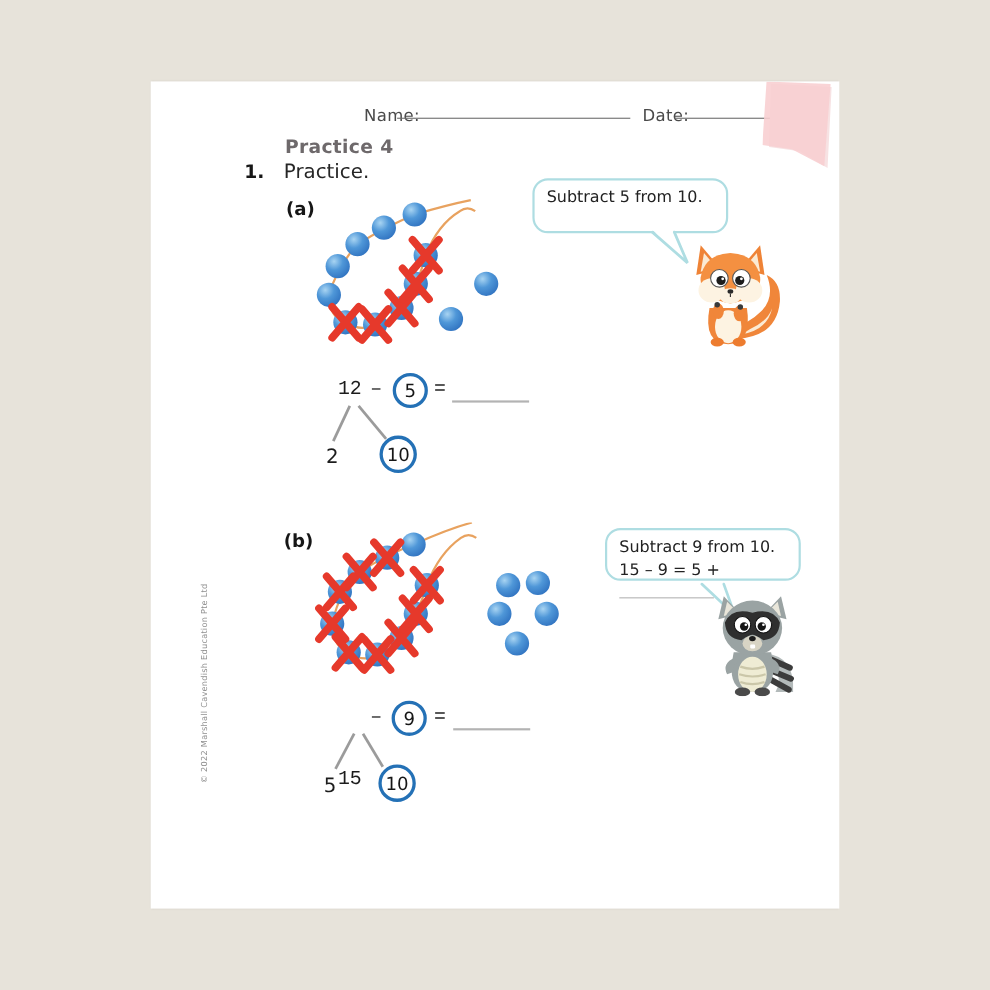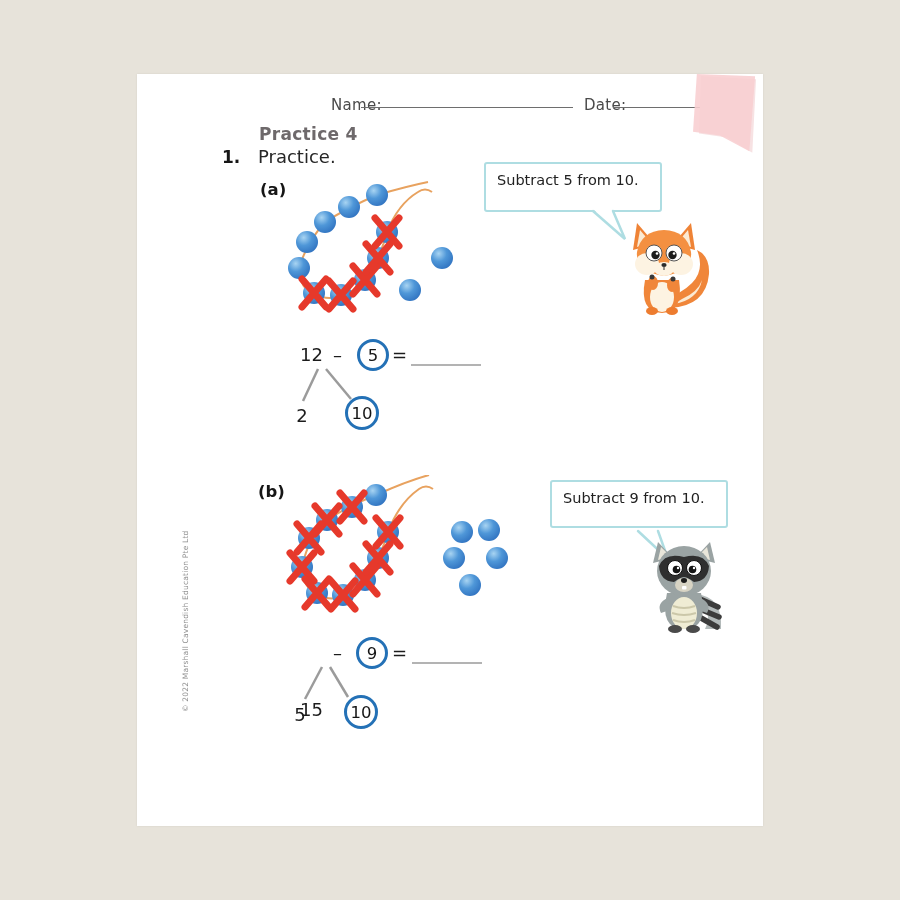--- a/index.html
+++ b/index.html
@@ -28,31 +28,31 @@
     clip-path:polygon(6% 0,97% 3%,88% 99%,42% 79%,0 74%);
     background:#f8ced0;opacity:.88;
   }
   
   .practice-title{font-size:17px;font-weight:bold;color:#6e696b;letter-spacing:.3px;margin-left:37px;}
   .item-number{font-size:17px;font-weight:bold;color:#161616;}
   .instruction{font-size:18px;color:#262626;}
   .section-label{font-size:16.5px;font-weight:bold;color:#161616;}
   
   .bubble{
-    background:#fff;border:2.5px solid #aedde2;border-radius:3px;
+    background:#fff;border:2.5px solid #aedde2;border-radius:14px;
     padding:6px 11px;font-size:14.5px;line-height:21px;color:#222;
     box-sizing:border-box;
   }
   .bubble .fill-line{
     display:inline-block;width:86px;height:10px;
     border-bottom:1.6px solid #b3b3b3;vertical-align:baseline;
   }
   .tail-svg{position:absolute;pointer-events:none;}
   
-  .eq-text{font-size:18px;}
+  .eq-text{font-size:18px;text-align:center;font-family:Liberation Mono, monospace;}
   .circle-num{
     box-sizing:border-box;border:3.5px solid #2471b6;border-radius:50%;
     display:flex;align-items:center;justify-content:center;
     font-size:16.5px;color:#161616;background:#fff;
   }
   .blank-line{border-bottom:2px solid #b3b3b3;height:20px;}
   .bond-num{font-size:18px;text-align:center;}
   
   .copyright{
     position:absolute;left:44px;top:638px;
@@ -199,20 +199,21 @@
         <path d="M20,104 L44,132 M44,104 L20,132" stroke="#e6392b" stroke-width="7" stroke-linecap="round" fill="none"></path>
         <path d="M46,106 L70,134 M70,106 L46,134" stroke="#e6392b" stroke-width="7" stroke-linecap="round" fill="none"></path>
         <path d="M68,91 L92,119 M92,91 L68,119" stroke="#e6392b" stroke-width="7" stroke-linecap="round" fill="none"></path>
         <path d="M81,69 L105,97 M105,69 L81,97" stroke="#e6392b" stroke-width="7" stroke-linecap="round" fill="none"></path>
         <path d="M91,43 L115,71 M115,43 L91,71" stroke="#e6392b" stroke-width="7" stroke-linecap="round" fill="none"></path>
       </g>
   </svg>
 
   <div class="abs bubble" style="left:399px;top:406px;width:178px;height:48px;margin-left:14px;">
     <div>Subtract 9 from 10.</div>
+    <div><span>15 – 9 = 5 +</span><span class="fill-line"></span></div>
   </div>
   <svg class="tail-svg" style="left:495px;top:455px;" width="46" height="34" viewBox="0 0 46 34">
     <path d="M6,0 L36,30 L26,0 Z" fill="#fff"></path>
     <path d="M6,2 L36,30 L26,2" fill="none" stroke="#aedde2" stroke-width="2.5" stroke-linecap="round"></path>
   </svg>
 
   <svg class="abs" style="left:500px;top:462px;" width="95" height="97" viewBox="0 0 95 97">
     <g>
       <path d="M58,58 Q86,60 84,93 L68,93 Q78,74 56,70 Z" fill="#b3baba"></path>
       <path d="M63,63 L81,71 M58,71 L82,81 M64,82 L80,91" stroke="#3c3c3c" stroke-width="5.5" stroke-linecap="round"></path>

